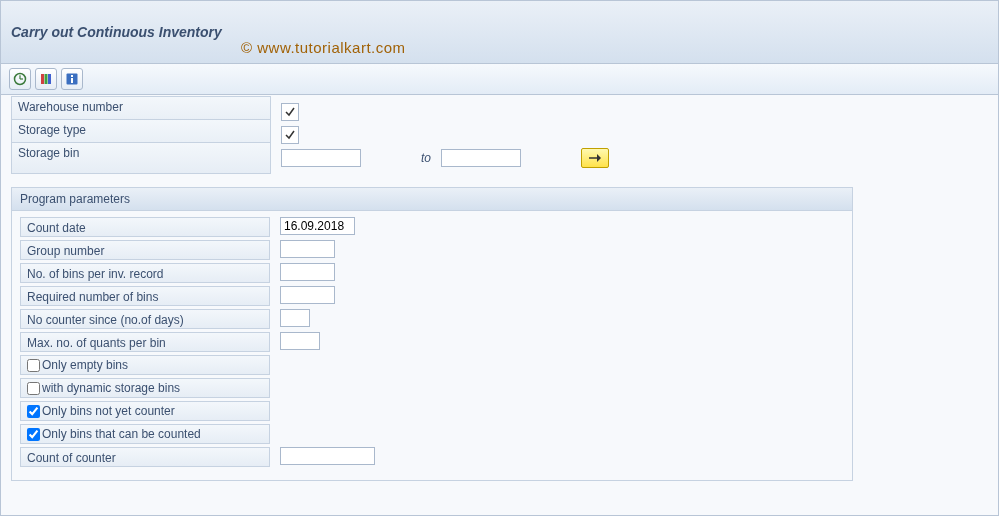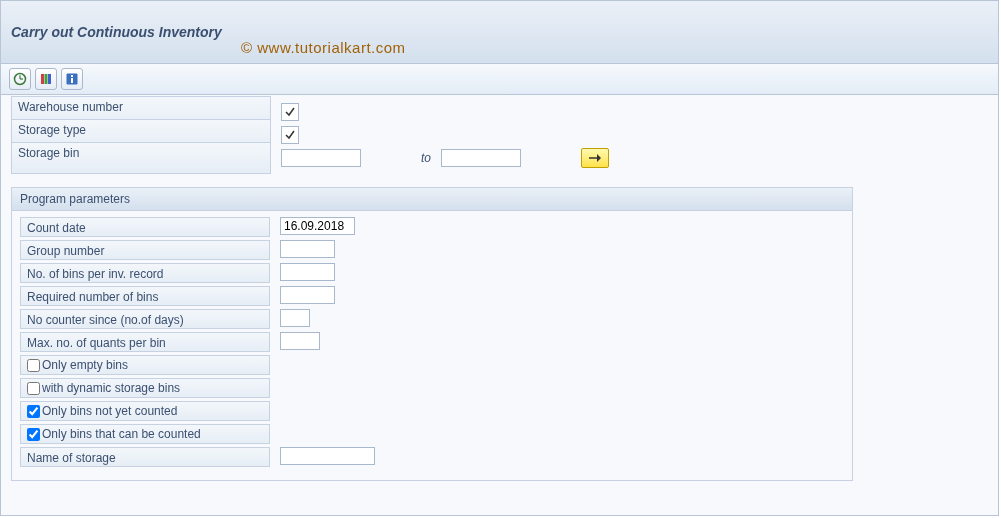--- a/index.html
+++ b/index.html
@@ -290,33 +290,33 @@
         <div class="param-row">
           <div class="param-label check">
             <input type="checkbox" style="">
             <span>with dynamic storage bins</span>
           </div>
         </div>
 
         <div class="param-row">
           <div class="param-label check">
             <input type="checkbox" checked="" style="">
-            <span>Only bins not yet counted</span>
+            <span>Only bins not yet counter</span>
           </div>
         </div>
 
         <div class="param-row">
           <div class="param-label check">
             <input type="checkbox" checked="" style="">
             <span>Only bins that can be counted</span>
           </div>
         </div>
 
         <div class="param-row">
-          <div class="param-label">Name of storage</div>
+          <div class="param-label">Count of counter</div>
           <input class="param-input" style="width: 95px;" type="text" value="">
         </div>
 
       </div>
     </div>
 
   </div>
 </div>
 
 </body></html>

